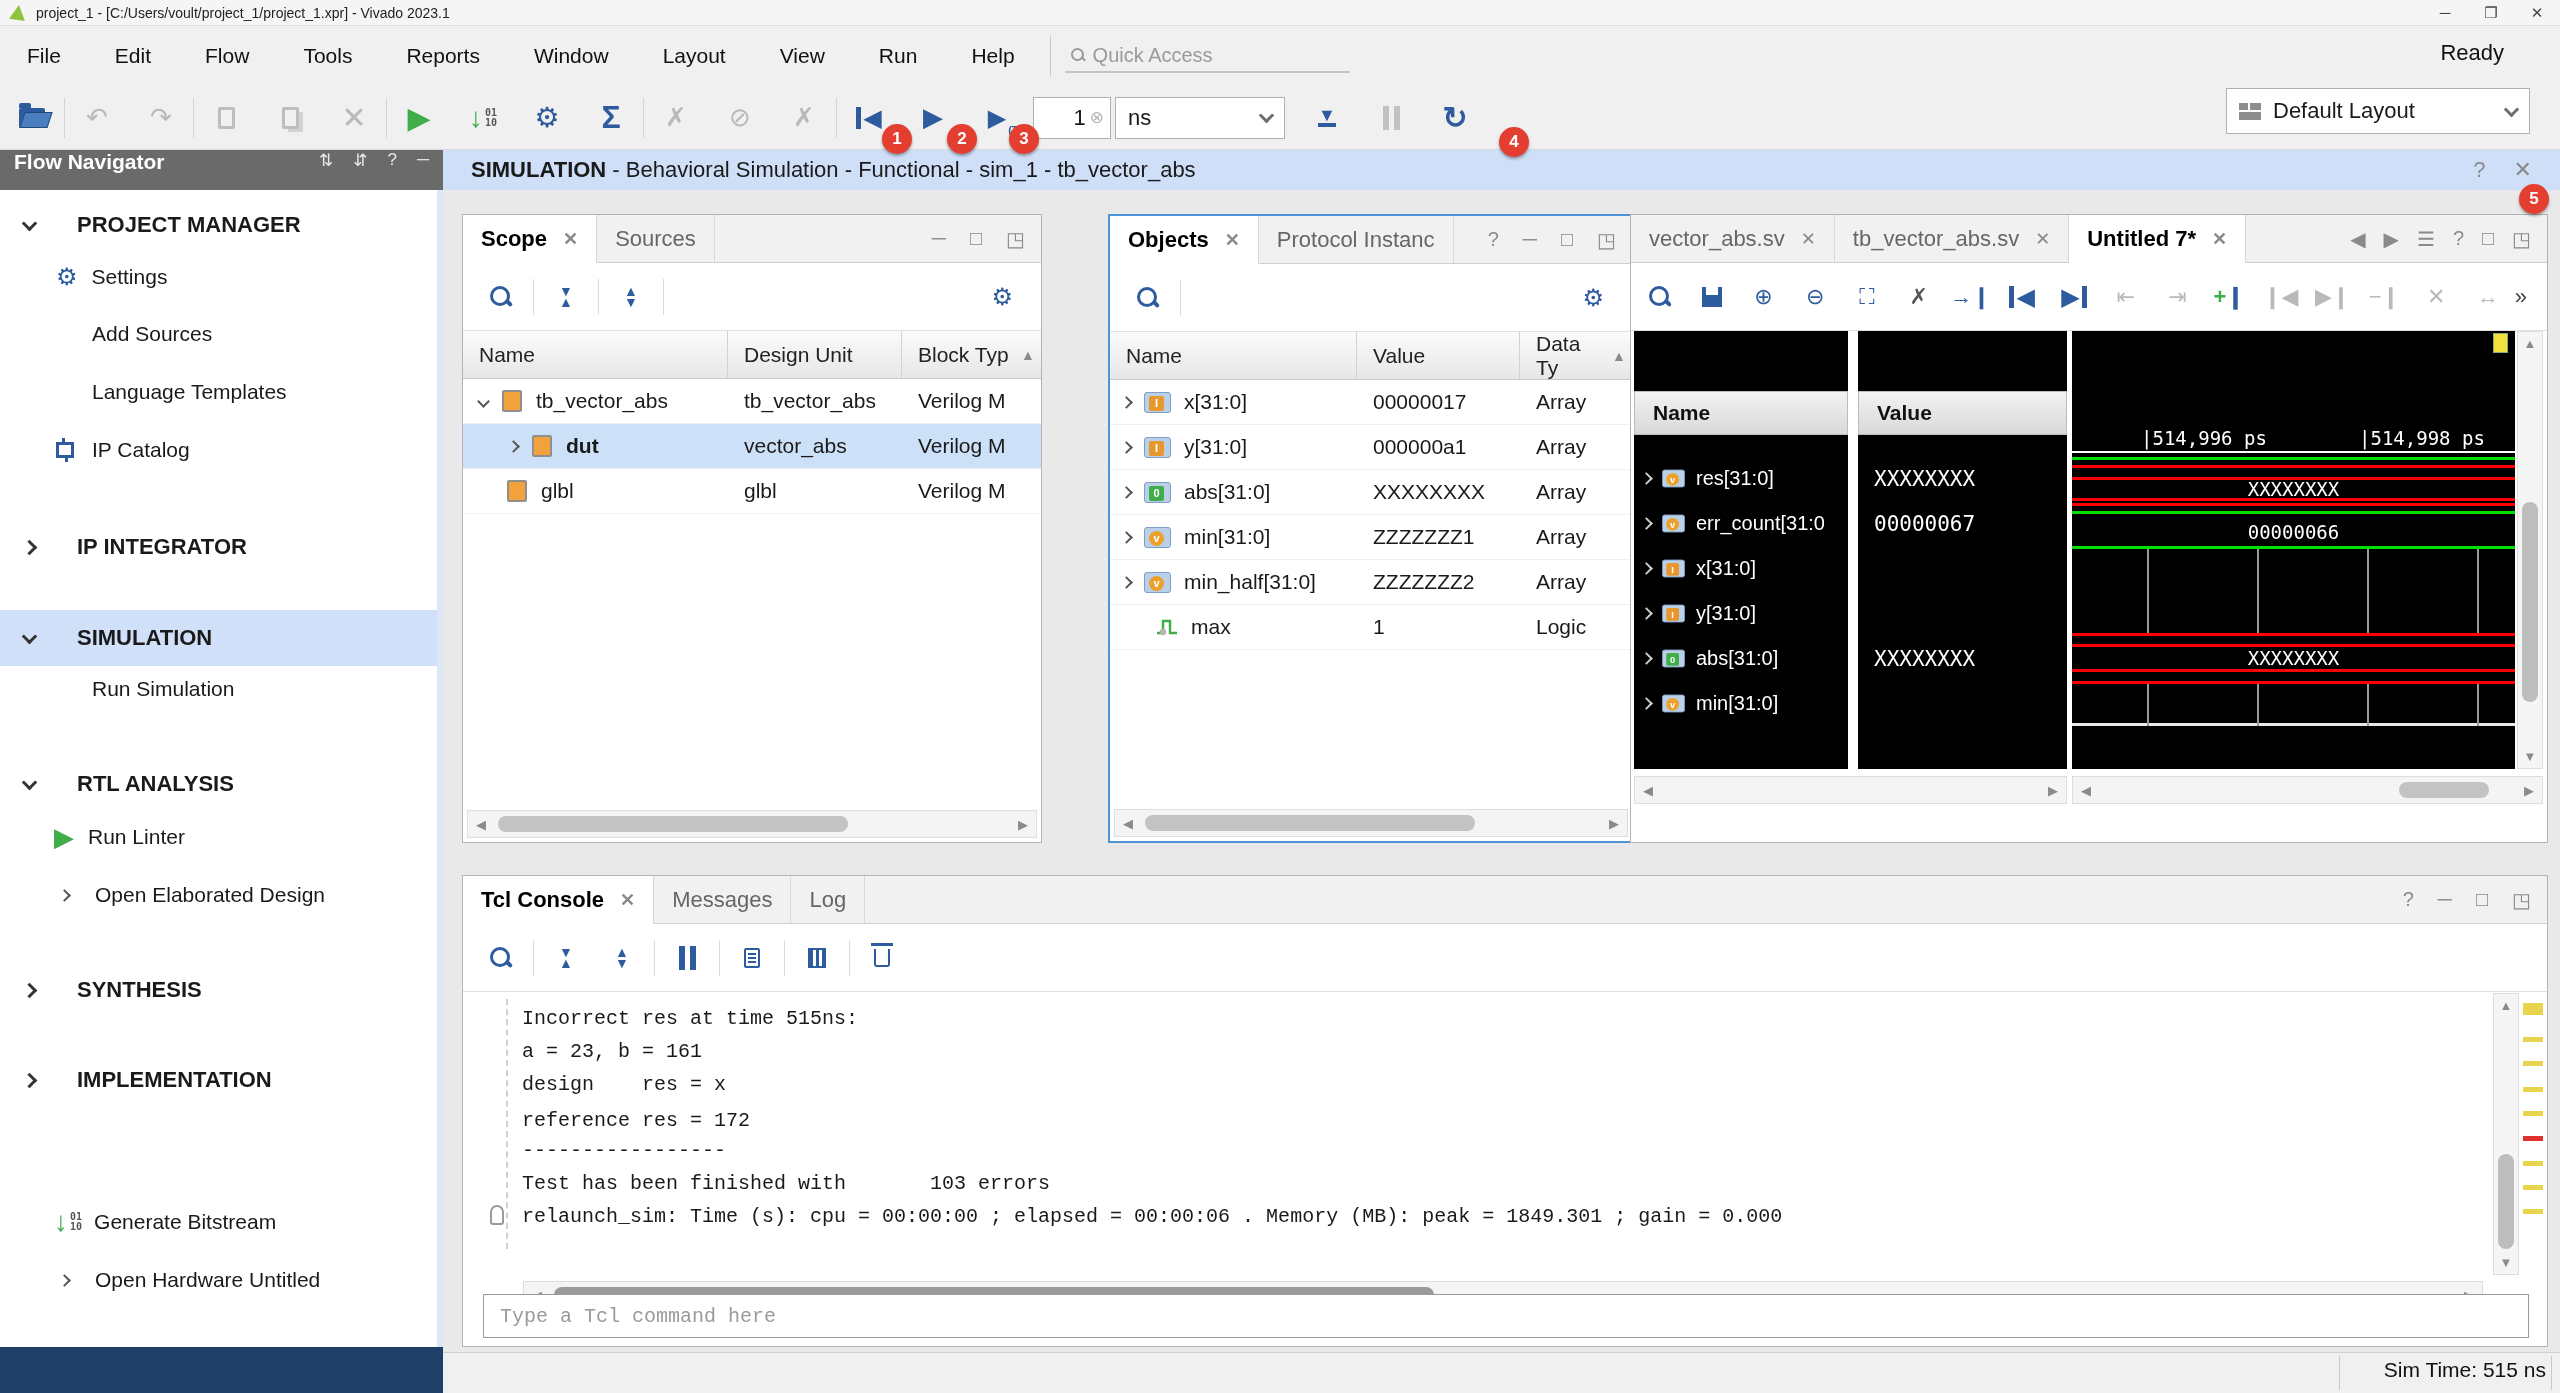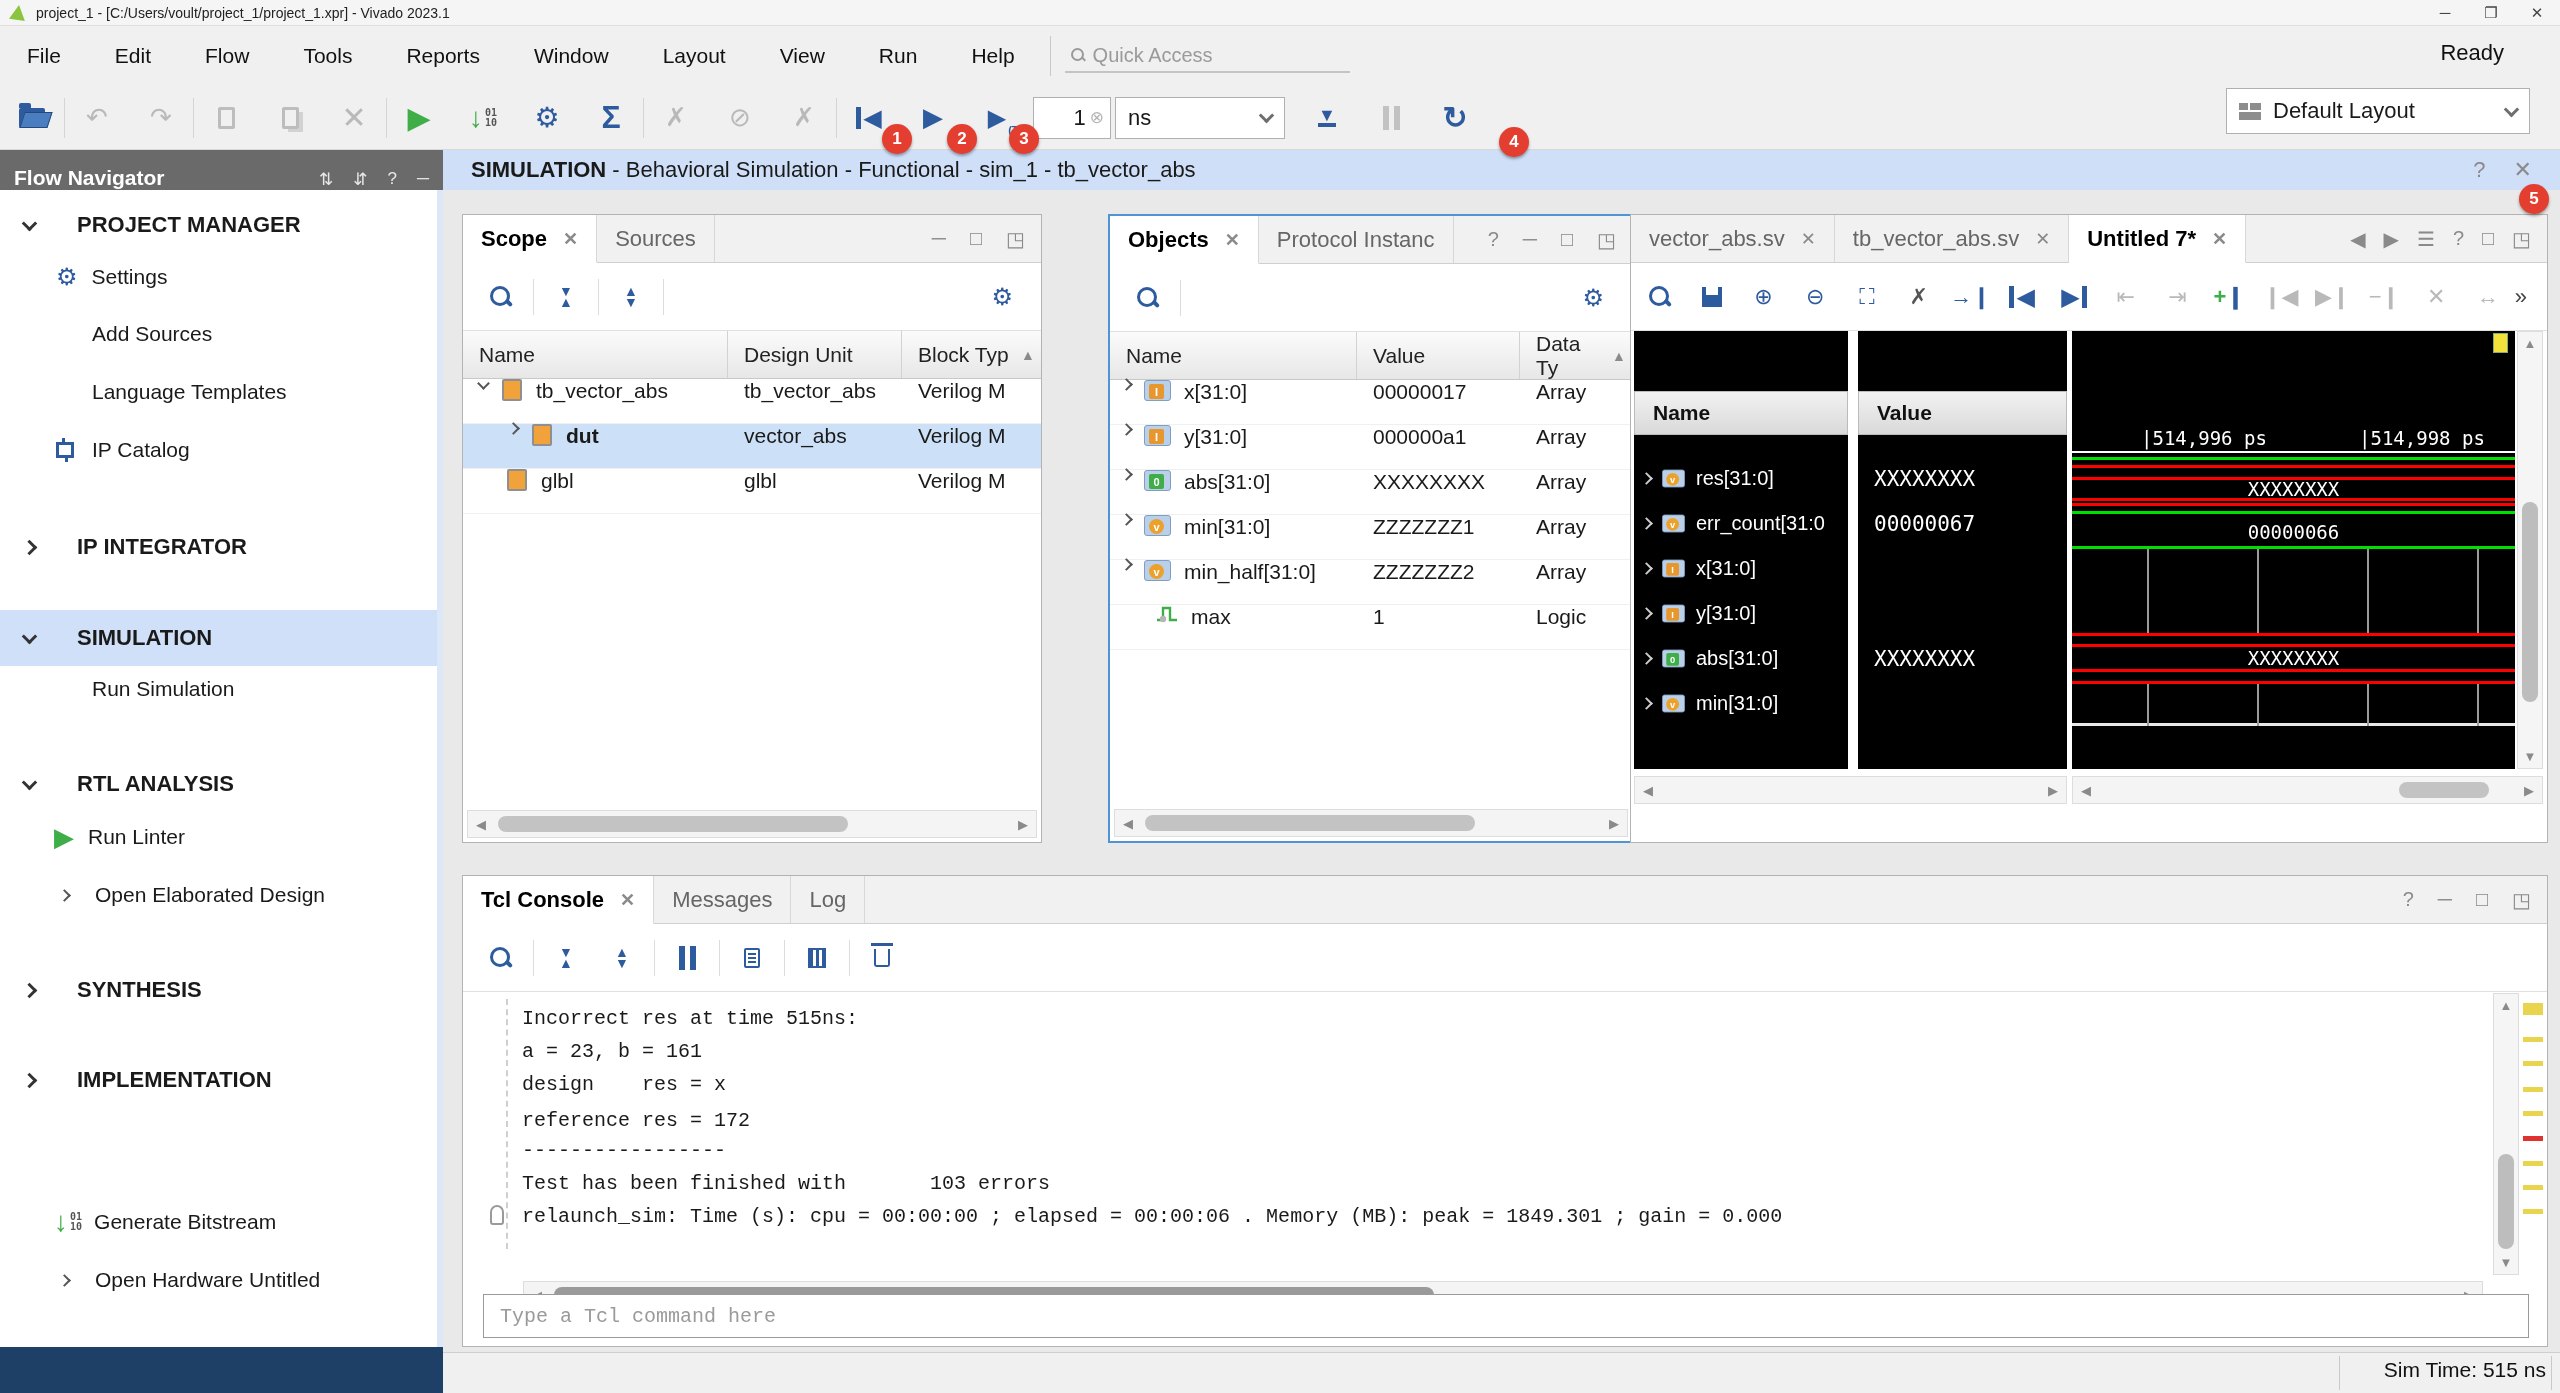--- a/index.html
+++ b/index.html
@@ -64,21 +64,21 @@
 
   
   .badge { position:absolute; width:30px; height:30px; border-radius:50%; background:#e33e2f; color:#fff; font-size:17px; font-weight:bold; display:flex; align-items:center; justify-content:center; box-shadow:0 2px 3px rgba(0,0,0,.35); z-index:50; }
 
   
   .sim-header { position:absolute; left:443px; top:150px; width:2117px; height:40px; background:#cfdff8; display:flex; align-items:center; padding:0 28px; font-size:22px; }
   .sim-header b { font-weight:bold; }
   .sim-header .hdr-btns { margin-left:auto; display:flex; gap:28px; color:#8a8a8a; font-size:22px; }
 
   
-  .flownav-hdr { position:absolute; left:0; top:150px; width:443px; height:40px; background:#6a6a6a; color:#fff; display:flex; align-items:flex-end; padding:0 14px; font-size:21px; font-weight:bold; }
+  .flownav-hdr { position:absolute; left:0; top:150px; width:443px; height:40px; background:#6a6a6a; color:#fff; display:flex; align-items:flex-start; padding:0 14px; font-size:21px; font-weight:bold; }
   .flownav-hdr .icons { margin-left:auto; display:flex; gap:20px; font-size:17px; font-weight:normal; color:#e8e8e8; }
   .sidebar { position:absolute; left:0; top:190px; width:443px; height:1157px; background:#fff; border-right:1px solid #c5c5c5; }
   .side-divider { position:absolute; left:437px; top:190px; width:6px; height:1157px; background:#dce8f8; }
   .nav-sec { position:absolute; left:0; width:443px; height:44px; display:flex; align-items:center; font-size:22px; font-weight:bold; }
   .nav-item { position:absolute; left:0; width:443px; height:40px; display:flex; align-items:center; font-size:21px; }
   .nav-sel { position:absolute; left:0; width:443px; height:56px; background:#cfe0f8; }
   .chev { width:11px; height:11px; border-right:3px solid #333; border-bottom:3px solid #333; display:inline-block; }
   .chev.down { transform:rotate(45deg); }
   .chev.right { transform:rotate(-45deg); }
   .chev.sm { width:9px; height:9px; border-width:2.5px; border-color:#555; }
@@ -101,21 +101,21 @@
   .pt-sep { width:1px; height:36px; background:#dcdcdc; margin:0 4px; }
   .ic-search { width:22px; height:22px; position:relative; display:inline-block; }
   .ic-search::before { content:""; position:absolute; left:0; top:0; width:14px; height:14px; border:3.5px solid #2d5b9e; border-radius:50%; }
   .ic-search::after { content:""; position:absolute; left:15px; top:15px; width:8px; height:3.5px; background:#2d5b9e; transform:rotate(45deg); border-radius:2px; }
   .stack { display:inline-flex; flex-direction:column; align-items:center; line-height:11px; font-size:14px; color:#2d5b9e; font-weight:bold; }
   .thead { display:flex; background:linear-gradient(#fbfbfb,#e7e7e7); border-bottom:1px solid #c8c8c8; height:48px; align-items:center; font-size:21px; color:#222; }
   .th { padding-left:16px; border-right:1px solid #d2d2d2; height:100%; display:flex; align-items:center; }
   .vscroll-cap { margin-left:auto; width:26px; text-align:center; color:#8a8a8a; font-size:14px; }
   .trow { display:flex; height:45px; align-items:center; font-size:21px; border-bottom:1px solid #f0f0f0; }
   .trow.sel { background:#cce0f7; }
-  .cell { display:flex; align-items:flex-start; height:100%; padding-left:16px; }
+  .cell { display:flex; align-items:center; height:100%; padding-left:16px; }
   .ic-chip { width:20px; height:22px; background:#f2a23b; border:2px solid #8f8f8f; border-radius:2px; flex:none; }
   .sig { width:27px; height:21px; background:#b9d0e8; border:1px solid #7f9ec4; border-radius:3px; position:relative; flex:none; }
   .sig i { position:absolute; left:4px; top:3px; width:15px; height:15px; display:flex; align-items:center; justify-content:center; font-style:normal; font-size:11px; color:#fff; font-weight:bold; }
   .sig.in i { background:#e8962e; border-radius:2px; }
   .sig.out i { background:#3fae49; border-radius:2px; }
   .sig.var i { background:#eda12d; border-radius:50%; }
   .hscroll { position:absolute; height:28px; background:#f4f4f4; border:1px solid #ddd; display:flex; align-items:center; }
   .hs-arrow { width:26px; text-align:center; color:#8a8a8a; font-size:13px; }
   .hs-thumb { height:16px; background:#c3c3c3; border-radius:8px; }
 

